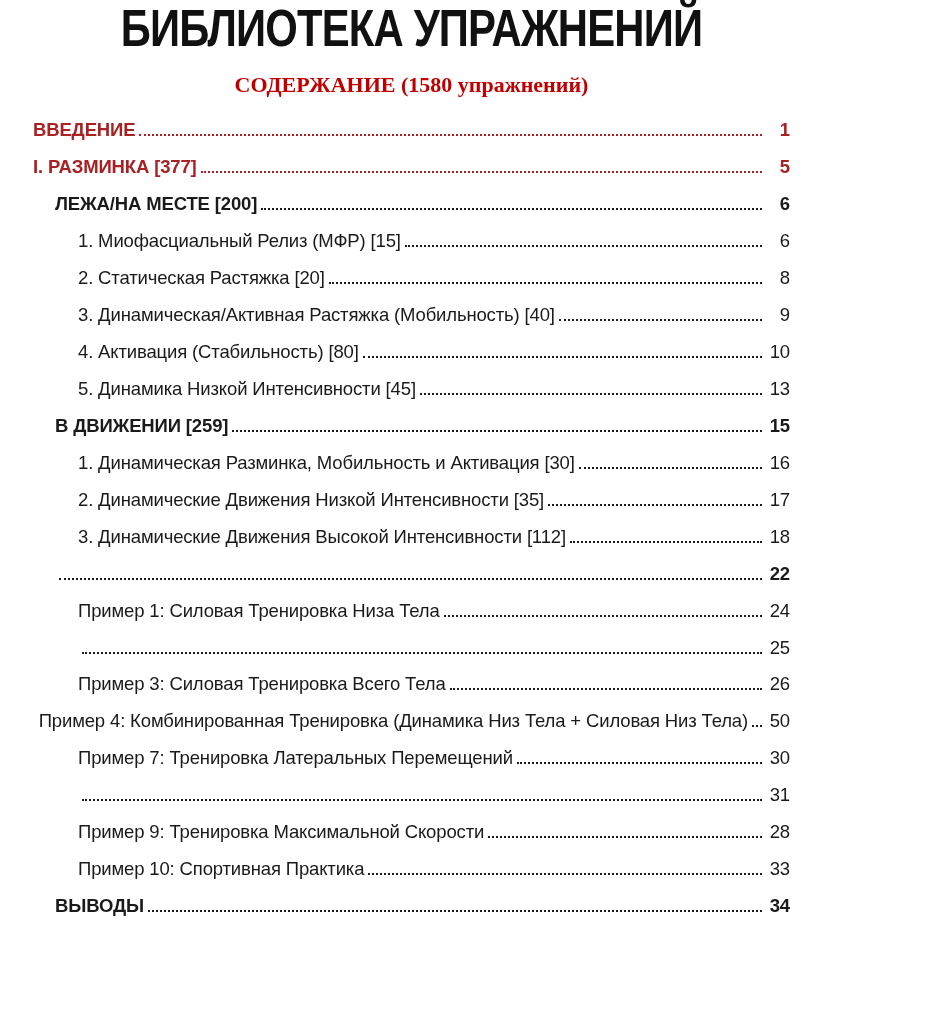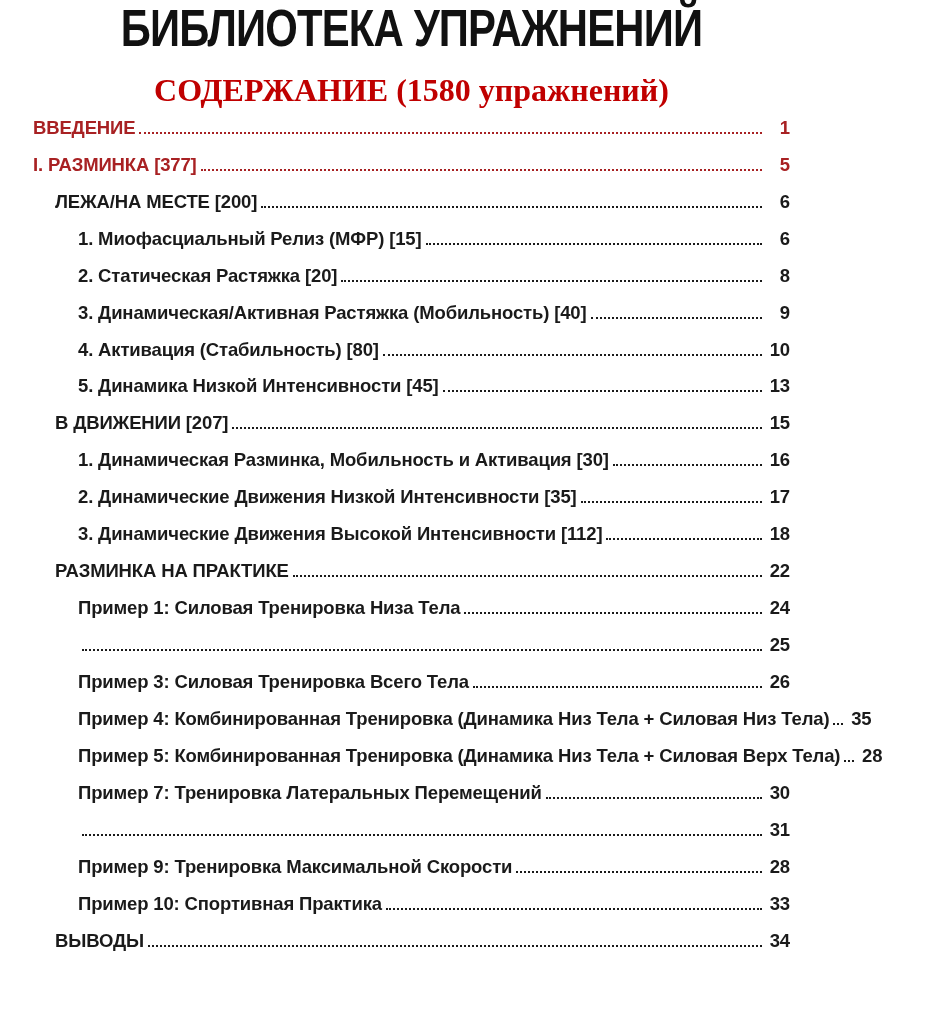--- a/index.html
+++ b/index.html
@@ -29,29 +29,29 @@
     color:#111111;
     transform:scaleX(0.82);
     transform-origin:center top;
     margin-top:0px;
     line-height:1.12;
     white-space:nowrap;
   }
   .doc-subtitle{
     text-align:center;
     font-family:"Liberation Serif","DejaVu Serif",serif;
-    font-size:32px;
+    font-size:22px;
     font-weight:700;
     color:var(--subtitle-red);
     margin-top:15px;
     line-height:1.15;
     white-space:nowrap;
   }
   .toc{
-    margin-top:1px;
+    margin-top:15px;
   }
   .toc-row{
     display:flex;
     align-items:baseline;
     height:36.95px;
     color:var(--ink);
     font-size:18.5px;
     letter-spacing:-0.15px;
     cursor:pointer;
     text-decoration:none;
@@ -68,21 +68,21 @@
     border-bottom:2.4px dotted currentColor;
     margin:0 2px 0 4px;
   }
   .toc-row .page-num{
     flex:0 0 auto;
     min-width:26px;
     text-align:right;
   }
   .toc-row.level-1{font-weight:700;color:var(--toc-red);}
   .toc-row.level-2{font-weight:700;padding-left:22px;}
-  .toc-row.level-3{font-weight:700;padding-left:45px;}
+  .toc-row.level-3{font-weight:400;padding-left:45px;justify-content:flex-end;}
 </style>
 </head>
 <body>
 
 <div class="page">
   <h1 class="doc-title">БИБЛИОТЕКА УПРАЖНЕНИЙ</h1>
 
   <h2 class="doc-subtitle">СОДЕРЖАНИЕ (1580 упражнений)</h2>
 
   <div class="toc">
@@ -120,67 +120,61 @@
     <span class="label">4. Активация (Стабильность) [80]</span>
     <span class="leader"></span>
     <span class="page-num">10</span>
   </div>
       <div class="toc-row level-3">
     <span class="label">5. Динамика Низкой Интенсивности [45]</span>
     <span class="leader"></span>
     <span class="page-num">13</span>
   </div>
       <div class="toc-row level-2">
-    <span class="label">В ДВИЖЕНИИ [207]</span>
+    <span class="label">В ДВИЖЕНИИ [259]</span>
     <span class="leader"></span>
     <span class="page-num">15</span>
   </div>
       <div class="toc-row level-3">
     <span class="label">1. Динамическая Разминка, Мобильность и Активация [30]</span>
     <span class="leader"></span>
     <span class="page-num">16</span>
   </div>
       <div class="toc-row level-3">
     <span class="label">2. Динамические Движения Низкой Интенсивности [35]</span>
     <span class="leader"></span>
     <span class="page-num">17</span>
   </div>
       <div class="toc-row level-3">
     <span class="label">3. Динамические Движения Высокой Интенсивности [112]</span>
     <span class="leader"></span>
     <span class="page-num">18</span>
   </div>
       <div class="toc-row level-2">
-    <span class="label">РАЗМИНКА НА ПРАКТИКЕ</span>
     <span class="leader"></span>
     <span class="page-num">22</span>
   </div>
       <div class="toc-row level-3">
     <span class="label">Пример 1: Силовая Тренировка Низа Тела</span>
     <span class="leader"></span>
     <span class="page-num">24</span>
   </div>
       <div class="toc-row level-3">
     <span class="leader"></span>
     <span class="page-num">25</span>
   </div>
       <div class="toc-row level-3">
     <span class="label">Пример 3: Силовая Тренировка Всего Тела</span>
     <span class="leader"></span>
     <span class="page-num">26</span>
   </div>
       <div class="toc-row level-3">
     <span class="label">Пример 4: Комбинированная Тренировка (Динамика Низ Тела + Силовая Низ Тела)</span>
     <span class="leader"></span>
-    <span class="page-num">35</span>
-  </div>
-      <div class="toc-row level-3">
-    <span class="label">Пример 5: Комбинированная Тренировка (Динамика Низ Тела + Силовая Верх Тела)</span>
-    <span class="leader"></span>
-    <span class="page-num">28</span>
+    <span class="page-num">50</span>
   </div>
       <div class="toc-row level-3">
     <span class="label">Пример 7: Тренировка Латеральных Перемещений</span>
     <span class="leader"></span>
     <span class="page-num">30</span>
   </div>
       <div class="toc-row level-3">
     <span class="leader"></span>
     <span class="page-num">31</span>
   </div>

